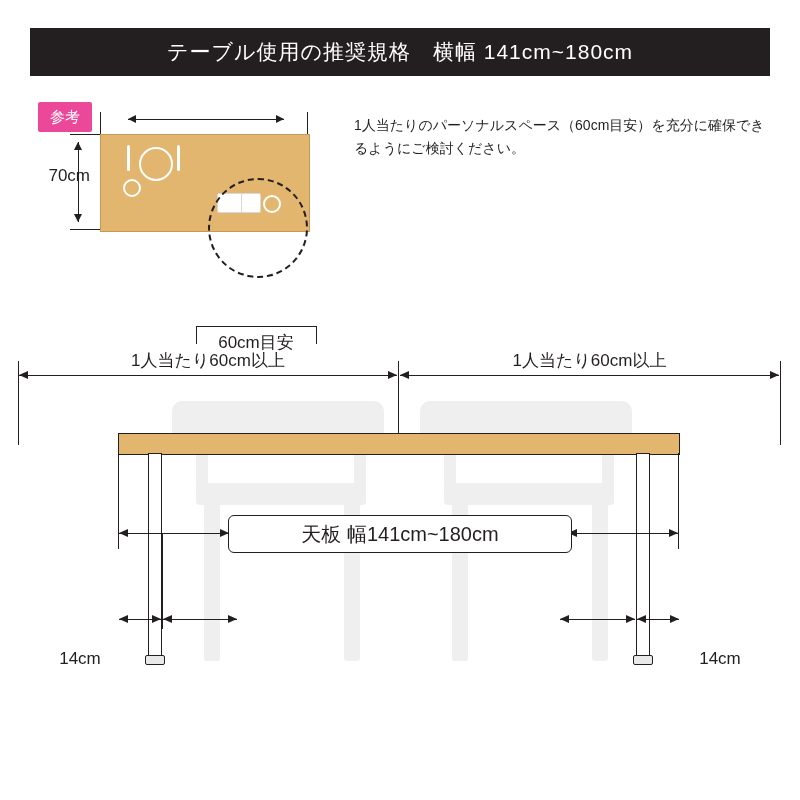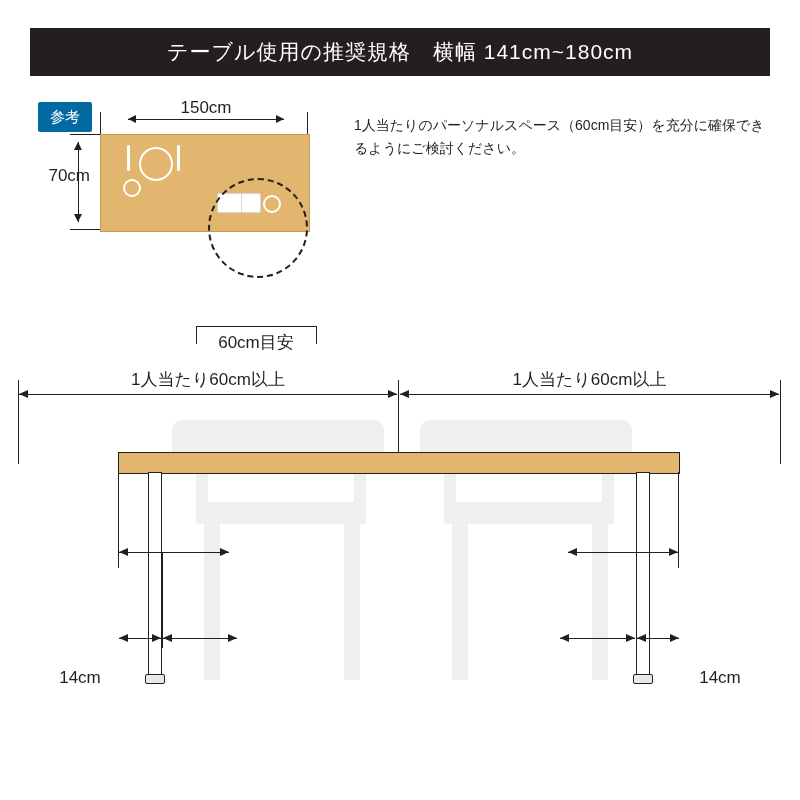--- a/index.html
+++ b/index.html
@@ -52,21 +52,21 @@
     top: 86px;
     width: 800px;
     height: 200px;
   }
   .ref-badge {
     position: absolute;
     left: 38px;
     top: 16px;
     width: 54px;
     height: 30px;
-    background: #0369a1;
+    background: #ec4899;
     color: #fff;
     font-size: 15px;
     display: flex;
     align-items: center;
     justify-content: center;
     border-radius: 2px;
   }
   
   .tabletop {
     position: absolute;
@@ -182,21 +182,21 @@
     width: 420px;
     font-size: 14px;
     line-height: 1.65;
     color: #231f20;
   }
 
   
   .sec2 {
     position: absolute;
     left: 0;
-    top: 352px;
+    top: 333px;
     width: 800px;
     height: 380px;
   }
 
   .chair {
     position: absolute;
     background: #efefef;
   }
   .chair-back {
     position: absolute;
@@ -292,21 +292,20 @@
 
   <div class="sec1">
 
     <div class="ref-badge">
       <span>参考</span>
     </div>
 
     <div id="tick-l"></div>
     <div id="tick-r"></div>
     <div class="arrow-h" id="w150-arrow"></div>
-    <div id="w150-label">150cm</div>
 
     <div id="tick-t"></div>
     <div id="tick-b"></div>
     <div class="arrow-v" id="h70-arrow"></div>
     <div id="h70-label">70cm</div>
 
     <div class="tabletop">
       <div class="tabletop-inner">
 
         <div class="plate" style="left:38px; top:12px; width:30px; height:30px;"></div>
@@ -362,20 +361,23 @@
     <div class="tabletop2"></div>
     <div class="tleg" style="left:148px; top:120px; height:204px;"></div>
     <div class="tleg" style="left:636px; top:120px; height:204px;"></div>
     <div class="tfoot" style="left:145px; top:322px;"></div>
     <div class="tfoot" style="left:633px; top:322px;"></div>
 
     <div class="vtick" style="left:118px; top:120px; height:96px;"></div>
     <div class="vtick" style="left:678px; top:120px; height:96px;"></div>
     <div class="dimline" style="left:119px; top:200px; width:110px;"></div>
     <div class="dimline" style="left:568px; top:200px; width:110px;"></div>
+    <div class="boxlabel" style="left:228px; top:182px; width:342px; height:36px;">
+      <span>天板 幅141cm~180cm</span>
+    </div>
 
     <div class="vtick" style="left:162px; top:200px; height:96px;"></div>
     <div class="vtick" style="left:636px; top:200px; height:96px;"></div>
     <div class="dimline" style="left:163px; top:286px; width:74px;"></div>
     <div class="dimline" style="left:560px; top:286px; width:75px;"></div>
 
     <div class="dimline" style="left:119px; top:286px; width:42px;"></div>
     <div class="dimline" style="left:637px; top:286px; width:42px;"></div>
     <div class="dimlabel" style="left:40px; top:316px; width:80px; text-align:center;">14cm</div>
     <div class="dimlabel" style="left:680px; top:316px; width:80px; text-align:center;">14cm</div>

